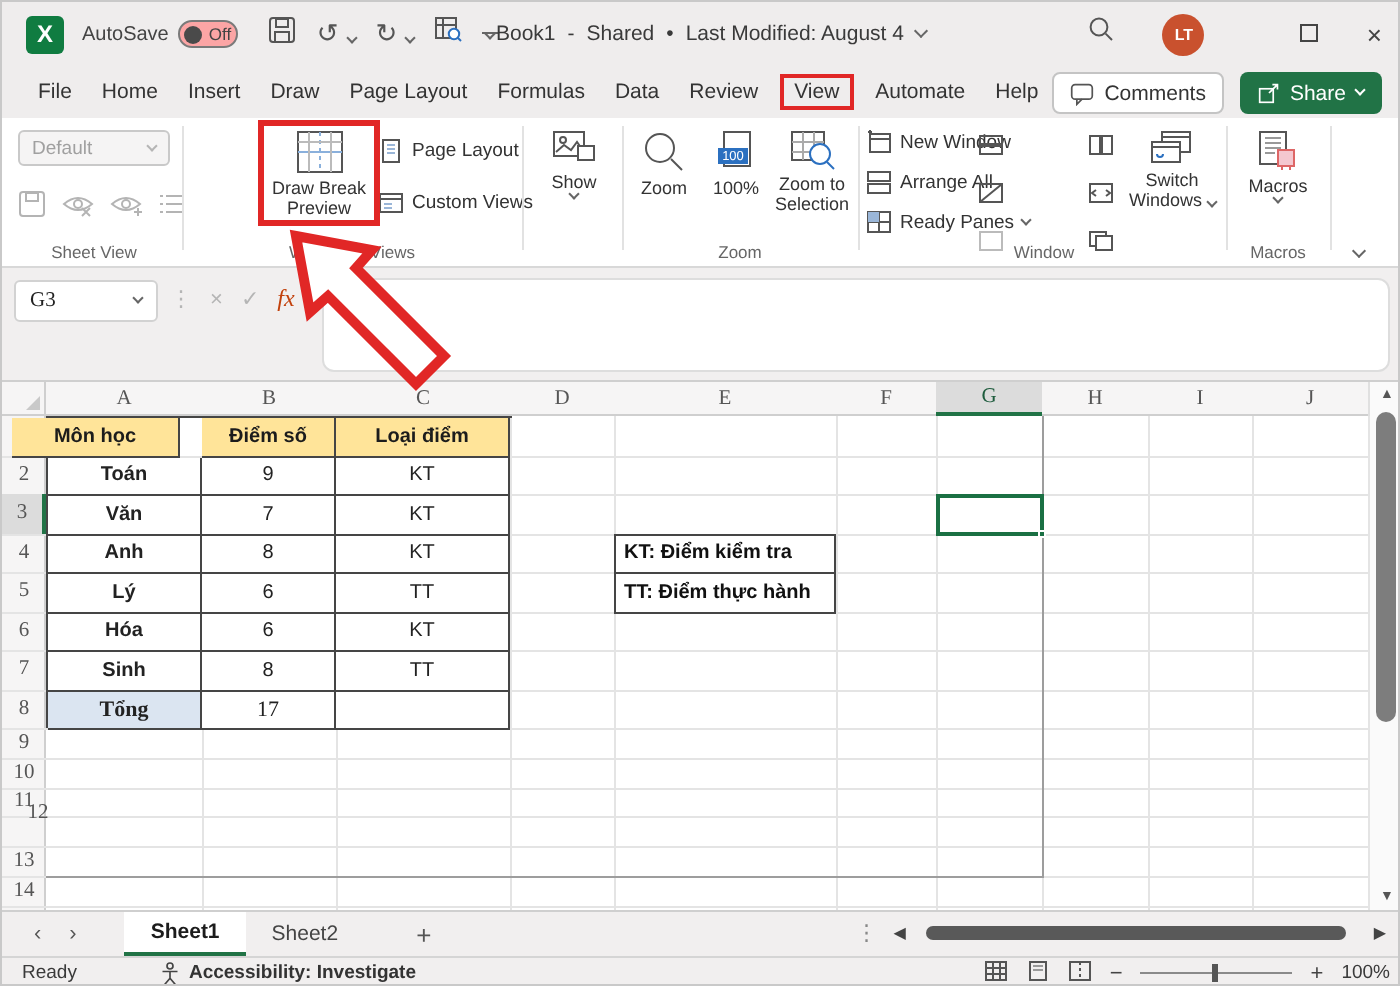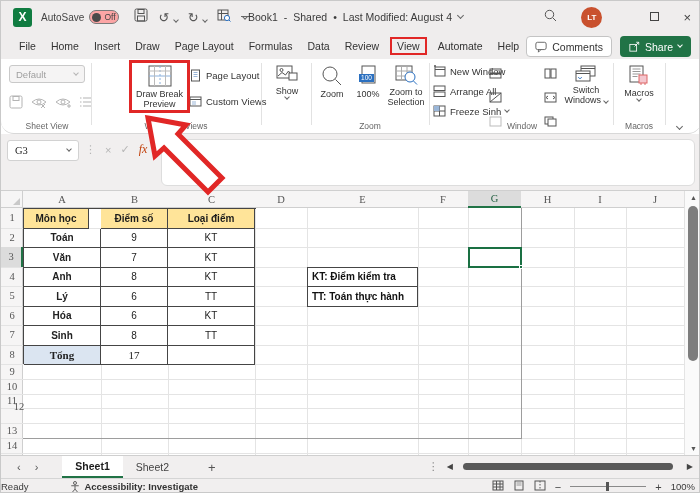--- a/index.html
+++ b/index.html
@@ -35,21 +35,21 @@
     align-items:center;gap:7px;padding-left:14px;font-size:10.5px;color:#333;}
   .rtab{padding:2px 4px;white-space:nowrap;}
   .rtab.boxed{border:2.5px solid #e12726;padding:1px 5px;font-weight:500;}
   .tab-actions{position:absolute;right:8px;top:35px;display:flex;gap:8px;align-items:center;}
   .btn-comments{height:21px;background:#fff;border:1px solid #c4c4c4;border-radius:4px;display:flex;
     align-items:center;gap:5px;padding:0 8px;font-size:10.5px;color:#333;}
   .btn-share{height:21px;background:#217346;border-radius:4px;display:flex;align-items:center;gap:5px;
     padding:0 9px;font-size:10.5px;color:#fff;}
   .btn-share .chev{border-color:#fff;}
   
-  .ribbon{position:absolute;left:0;top:58px;width:700px;height:75px;background:#fff;border-bottom:1px solid #d8d8d8;border-radius:13px;}
+  .ribbon{position:absolute;left:0;top:58px;width:700px;height:75px;background:#fff;border-bottom:1px solid #d8d8d8;}
   .grp{position:absolute;top:0;height:74px;}
   .grp-label{position:absolute;bottom:2px;left:0;right:0;text-align:center;font-size:8.5px;color:#666;}
   .vsep{position:absolute;top:4px;width:1px;height:62px;background:#e2e2e2;}
   .bigbtn{position:absolute;display:flex;flex-direction:column;align-items:center;justify-content:flex-start;
     gap:2px;font-size:9px;color:#333;text-align:center;line-height:1.15;padding-top:4px;border-radius:3px;}
   .bigbtn.sel{background:#e2e2e2;}
   .smallbtn{position:absolute;display:flex;align-items:center;gap:4px;font-size:9.5px;color:#333;white-space:nowrap;}
   .ddl{position:absolute;left:4px;top:6px;width:76px;height:18px;border:1px solid #c9c9c9;border-radius:3px;
     background:#f5f4f4;color:#a0a0a0;font-size:9.5px;display:flex;align-items:center;padding:0 6px;justify-content:space-between;}
   .ddl .chev{border-color:#b5b5b5;}
@@ -96,21 +96,21 @@
   .snav{display:flex;align-items:center;gap:14px;padding:0 10px 0 16px;font-size:11px;color:#555;}
   .stab{display:flex;align-items:center;padding:0 13px;}
   .stab.active{background:#fff;border-bottom:2px solid #217346;font-weight:bold;color:#1c1c1c;}
   .addsheet{display:flex;align-items:center;padding:0 12px;margin-left:14px;font-size:13px;color:#555;}
   .hscroll{position:absolute;right:0;top:454px;height:23px;display:flex;align-items:center;gap:8px;padding-right:6px;}
   .htrack{width:218px;height:9px;position:relative;}
   .hthumb{position:absolute;left:2px;top:1px;width:210px;height:7px;border-radius:4px;background:#595959;}
   
   .statusbar{position:absolute;left:0;top:477px;width:700px;height:16px;background:#f1efef;border-top:1px solid #d5d5d5;
     display:flex;align-items:center;font-size:9.5px;color:#3a3a3a;}
-  .st-left{display:flex;align-items:center;gap:6px;}
+  .st-left{display:flex;align-items:center;gap:6px;padding-left:10px;}
   .st-acc{display:flex;align-items:center;gap:4px;margin-left:42px;font-weight:bold;color:#333;}
   .st-right{position:absolute;right:6px;display:flex;align-items:center;gap:9px;}
   .slider{width:76px;height:1px;background:#8a8a8a;position:relative;}
   .sthumb{position:absolute;left:36px;top:-4px;width:3px;height:9px;background:#555;}
   
   .redbox-pbp{position:absolute;left:128px;top:59px;width:61px;height:53px;border:3px solid #e12726;z-index:60;}
   .arrow-svg{position:absolute;left:120px;top:100px;z-index:70;}
 </style>
 </head>
 <body>
@@ -322,21 +322,21 @@
             <rect x="1" y="7" width="11" height="4.5" fill="none" stroke="#555"></rect>
           </svg>
         <span>Arrange All</span>
       </div>
       <div class="smallbtn" style="left:2px;top:46px;">
         <svg width="13" height="12" viewBox="0 0 13 12">
             <rect x="1" y="1" width="11" height="10" fill="none" stroke="#555"></rect>
             <path d="M1 6h11M6.5 1v10" stroke="#555"></path>
             <rect x="1" y="1" width="5.5" height="5" fill="#9ab6d8"></rect>
           </svg>
-        <span>Freeze Sinh</span>
+        <span>Ready Panes</span>
         <span class="chev sm"></span>
       </div>
       <div class="icon-col" style="left:58px;top:6px;">
         <span><svg width="13" height="11" viewBox="0 0 13 11">
               <rect x="1" y="1" width="11" height="9" fill="none" stroke="#555"></rect>
               <path d="M1 5.5h11" stroke="#555" stroke-width="2"></path>
             </svg></span>
         <span><svg width="13" height="11" viewBox="0 0 13 11">
               <rect x="1" y="1" width="11" height="9" fill="none" stroke="#555"></rect>
               <path d="M1 10L12 1" stroke="#555"></path>
@@ -459,21 +459,21 @@
       <div class="hdrcell" style="left: 0px; top: 173px; width: 22px; height: 14.8px;">9</div>
       <div class="hdrcell" style="left: 0px; top: 187.8px; width: 22px; height: 14.8px;">10</div>
       <div class="hdrcell" style="left: 0px; top: 202.6px; width: 22px; height: 14.8px;">11</div>
       <div class="hdrcell" style="left: 0px; top: 208px; width: 36px; height: 14.8px;">12</div>
       <div class="hdrcell" style="left: 0px; top: 232.2px; width: 22px; height: 14.8px;">13</div>
       <div class="hdrcell" style="left: 0px; top: 247px; width: 22px; height: 14.8px;">14</div>
       <div class="pagebound" style="left: 520px; top: 17px; width: 1px; height: 230px;"></div>
       <div class="pagebound" style="left: 22px; top: 247px; width: 499px; height: 1px;"></div>
       <div class="tedge" style="left: 22px; top: 17px; width: 233px; height: 1px;"></div>
       <div class="tedge" style="left: 22px; top: 17px; width: 1px; height: 156px;"></div>
-      <div class="tcell hdr" style="left: 23px; top: 18px; width: 65px; height: 19.5px; margin-left: 0px;">Môn học</div>
+      <div class="tcell hdr" style="left: 5px; top: 18px; width: 84px; height: 19.5px; margin-left: 0px;">Môn học</div>
       <div class="tcell hdr" style="left: 101px; top: 18px; width: 67px; height: 19.5px; margin-left: -1px;">Điểm số</div>
       <div class="tcell hdr" style="left: 168px; top: 18px; width: 87px; height: 19.5px; margin-left: -1px;">Loại điểm</div>
       <div class="tcell subj" style="left: 23px; top: 37.5px; width: 77px; height: 19.5px;">Toán</div>
       <div class="tcell" style="left: 100px; top: 37.5px; width: 67px; height: 19.5px;">9</div>
       <div class="tcell" style="left: 167px; top: 37.5px; width: 87px; height: 19.5px;">KT</div>
       <div class="tcell subj" style="left: 23px; top: 57px; width: 77px; height: 19.5px;">Văn</div>
       <div class="tcell" style="left: 100px; top: 57px; width: 67px; height: 19.5px;">7</div>
       <div class="tcell" style="left: 167px; top: 57px; width: 87px; height: 19.5px;">KT</div>
       <div class="tcell subj" style="left: 23px; top: 76.5px; width: 77px; height: 19.5px;">Anh</div>
       <div class="tcell" style="left: 100px; top: 76.5px; width: 67px; height: 19.5px;">8</div>
@@ -484,21 +484,21 @@
       <div class="tcell subj" style="left: 23px; top: 115.5px; width: 77px; height: 19.5px;">Hóa</div>
       <div class="tcell" style="left: 100px; top: 115.5px; width: 67px; height: 19.5px;">6</div>
       <div class="tcell" style="left: 167px; top: 115.5px; width: 87px; height: 19.5px;">KT</div>
       <div class="tcell subj" style="left: 23px; top: 135px; width: 77px; height: 19.5px;">Sinh</div>
       <div class="tcell" style="left: 100px; top: 135px; width: 67px; height: 19.5px;">8</div>
       <div class="tcell" style="left: 167px; top: 135px; width: 87px; height: 19.5px;">TT</div>
       <div class="tcell total" style="left: 23px; top: 154.5px; width: 77px; height: 19.5px;">Tổng</div>
       <div class="tcell totalv" style="left: 100px; top: 154.5px; width: 67px; height: 19.5px;">17</div>
       <div class="tcell" style="left: 167px; top: 154.5px; width: 87px; height: 19.5px;"></div>
       <div class="note" style="left: 306px; top: 75.5px; width: 111px; height: 20.5px;">KT: Điểm kiểm tra</div>
-      <div class="note" style="left: 306px; top: 95px; width: 111px; height: 20.5px;">TT: Toán thực hành</div>
+      <div class="note" style="left: 306px; top: 95px; width: 111px; height: 20.5px;">TT: Điểm thực hành</div>
       <div class="selcell" style="left: 467px; top: 56px; width: 54px; height: 20.5px;"></div>
       <div class="selhandle" style="left: 518px; top: 73.5px;"></div>
     </div>
 
   <div class="redbox-pbp"></div>
 
   <svg class="arrow-svg" width="130" height="110" viewBox="0 0 130 110">
     <polygon points="27,17 65,24 57,33 101,77 87,91 43,47 34,55" fill="#ffffff" stroke="#e12726" stroke-width="5" stroke-linejoin="miter"></polygon>
   </svg>
 

